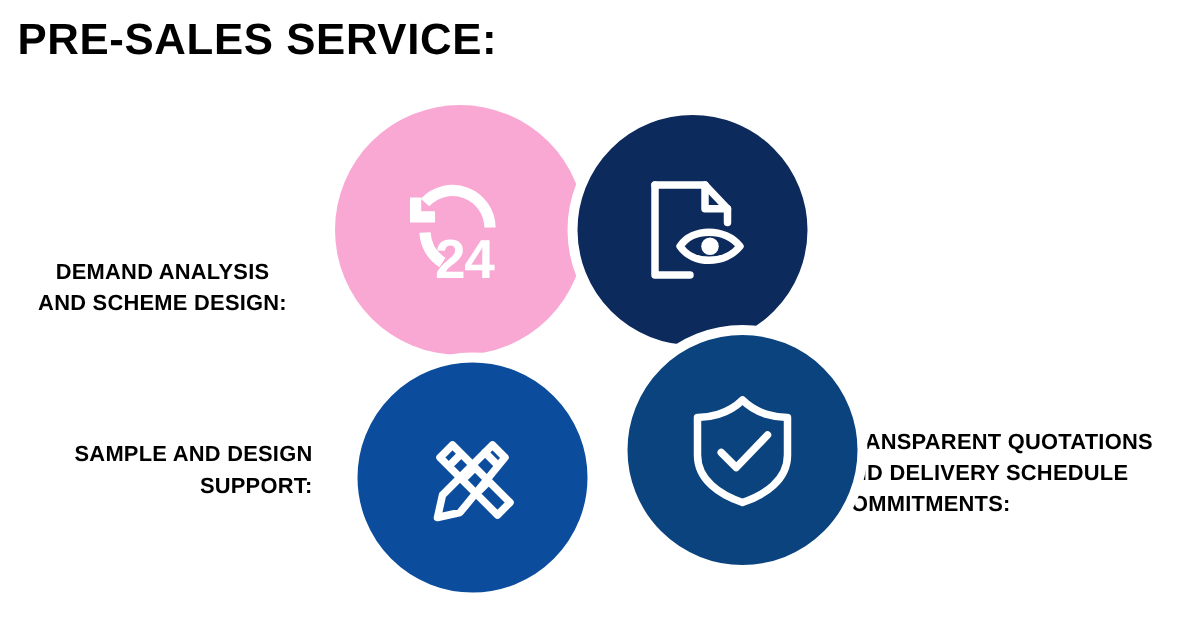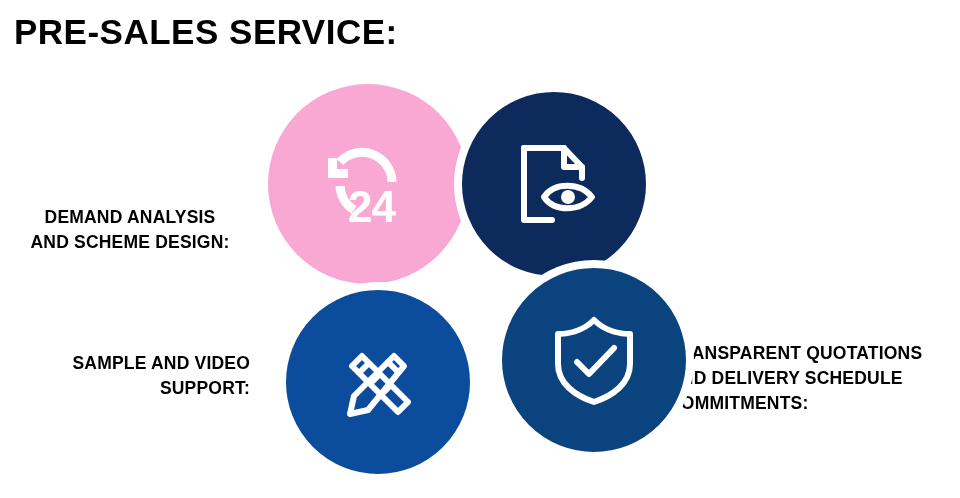--- a/index.html
+++ b/index.html
@@ -159,19 +159,19 @@
             <path d="M60 30 L70 40"></path>
           </g>
         </svg>
       </span>
     </div>
 
   </div>
 
   <div class="label" id="label-tl">DEMAND ANALYSIS
 AND SCHEME DESIGN:</div>
-  <div class="label" id="label-bl">SAMPLE AND VIDEO
+  <div class="label" id="label-bl">SAMPLE AND DESIGN
 SUPPORT:</div>
   <div class="label" id="label-br">TRANSPARENT QUOTATIONS
 AND DELIVERY SCHEDULE
 COMMITMENTS:</div>
 
 </div>
 
 </body></html>

